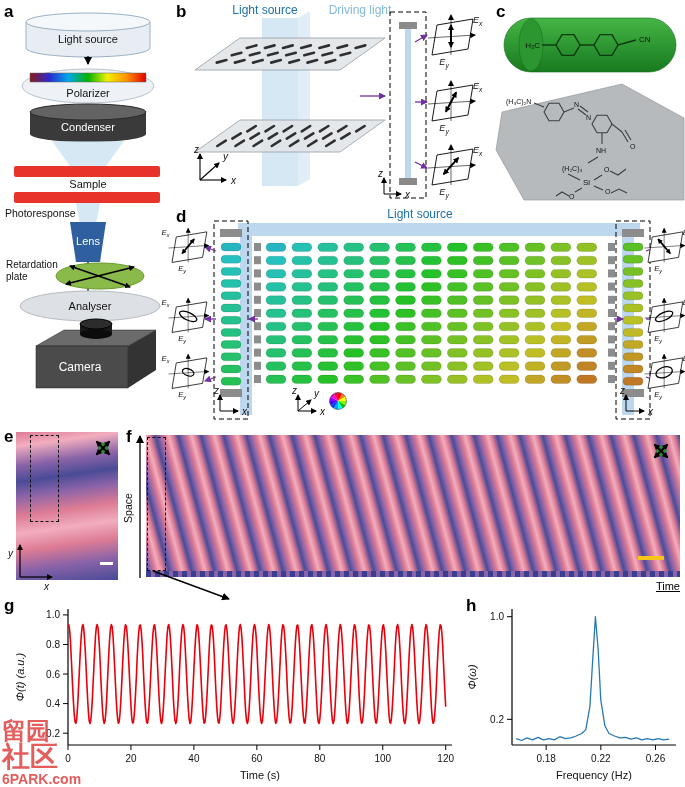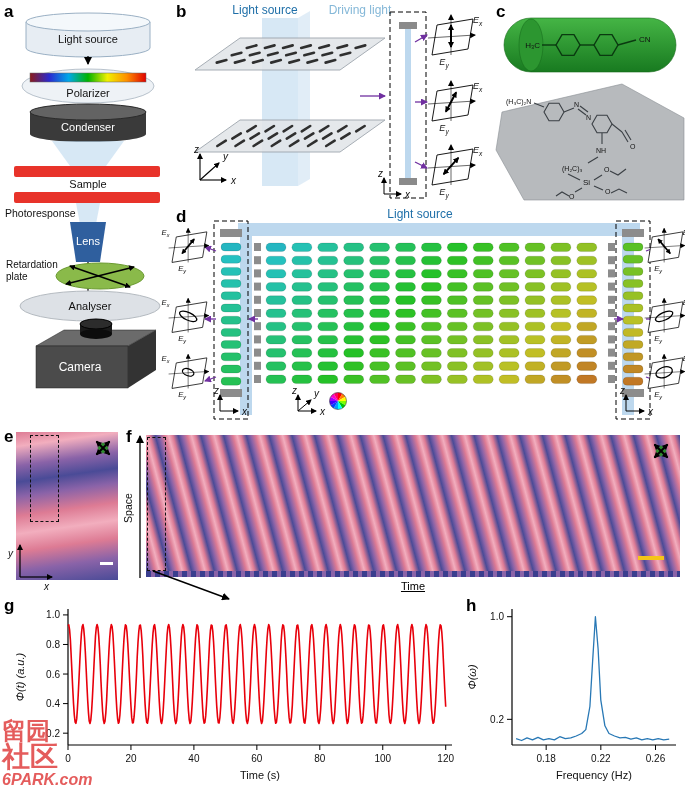--- a/index.html
+++ b/index.html
@@ -589,21 +589,21 @@
   </svg>
   <div id="fimg" class="abs" style="left: 146px; top: 435px; width: 534px; height: 136px; background: repeating-linear-gradient(75deg, rgb(74, 75, 151) 0px, rgb(138, 99, 168) 4px, rgb(221, 123, 148) 9px, rgb(242, 174, 190) 13px, rgb(221, 123, 148) 17px, rgb(74, 75, 151) 22px);"></div>
   <div class="abs" style="left:146px;top:571px;width:534px;height:6px;background:repeating-linear-gradient(90deg,#3a3e8e 0 5px,#8a63a8 5px 9px);"></div>
   <div class="abs" style="left:147px;top:437px;width:17px;height:132px;border:1.6px dashed #111;"></div>
   <svg class="abs" style="left:650px;top:440px" width="22" height="22">
     <rect x="7" y="7" width="8" height="8" fill="#2e8b2e" transform="rotate(45 11 11)"></rect>
     <line x1="4.5" y1="4.5" x2="17.5" y2="17.5" stroke="#000" stroke-width="2" marker-start="url(#mT)" marker-end="url(#mT)"></line>
     <line x1="17.5" y1="4.5" x2="4.5" y2="17.5" stroke="#000" stroke-width="2" marker-start="url(#mT)" marker-end="url(#mT)"></line>
   </svg>
   <div class="abs" style="left:638px;top:556px;width:26px;height:4px;background:var(--scalebar_yellow);"></div>
-  <div class="abs" style="left:146px;top:580px;width:534px;text-align:center;font-size:11px;text-decoration:underline;">Time</div>
+  <div class="abs" style="left:146px;top:580px;width:534px;text-align:right;font-size:11px;text-decoration:underline;">Time</div>
 
   <svg class="abs" style="left:0;top:0;pointer-events:none" width="685" height="787">
     <line x1="153" y1="571" x2="229" y2="599" stroke="#000" stroke-width="1.4" marker-end="url(#mA)"></line>
   </svg>
 
   <svg id="cg" class="abs" style="left:10px;top:597px" width="452" height="188">
       <line x1="58" y1="148" x2="442" y2="148" stroke="#000" stroke-width="1.2"></line>
       <line x1="58" y1="148" x2="58" y2="12" stroke="#000" stroke-width="1.2"></line>
       <line x1="58" y1="148" x2="58" y2="153" stroke="#000" stroke-width="1"></line>
       <text x="58" y="165" text-anchor="middle" font-size="10">0</text>
@@ -647,16 +647,16 @@
       <line x1="45" y1="19.69811320754718" x2="50" y2="19.69811320754718" stroke="#000" stroke-width="1"></line>
       <text x="42" y="23.19811320754718" text-anchor="end" font-size="10">1.0</text>
       <text x="132" y="182" text-anchor="middle" font-size="11">Frequency (Hz)</text>
       <text x="0" y="0" text-anchor="middle" font-size="11" font-style="italic" transform="translate(14,80) rotate(-90)">Φ(ω)</text>
       <polyline points="54.1,141.6 59.6,143.5 65.0,140.9 70.5,142.9 76.0,140.3 81.4,142.9 86.9,141.6 92.4,142.9 97.8,139.7 103.3,141.6 108.8,140.9 114.2,139.0 119.7,136.5 123.8,132.6 127.9,109.5 130.6,64.6 133.4,19.7 136.1,51.8 138.8,103.1 142.9,128.8 147.0,136.5 152.5,139.0 158.0,140.9 163.4,140.3 168.9,142.2 174.4,140.9 179.8,142.9 185.3,141.6 190.8,142.9 196.2,141.6 201.7,142.9 207.2,142.2" fill="none" stroke="#2878b5" stroke-width="1.3" stroke-linejoin="round"></polyline>
     </svg>
 
   <div id="wm" class="abs" style="left: 2px; top: 719px; font-weight: bold; opacity: 0.85; line-height: 1.02; color: rgb(224, 64, 64);">
     <div style="font-size:24px">留园</div>
     <div style="font-size:28px">社区</div>
-    <div style="font-size:16px;font-style:italic">6PARK.com</div>
+    <div style="font-size:14px;">6PARK.com</div>
   </div>
 
 </div>
 
 </body></html>

